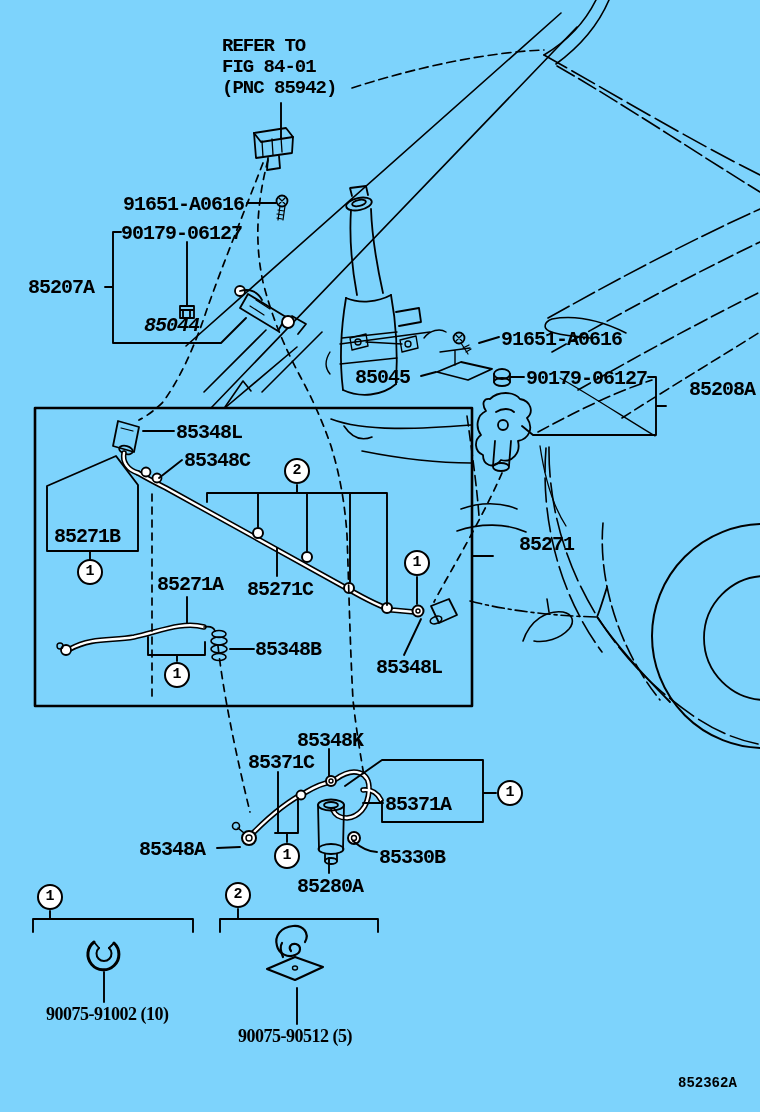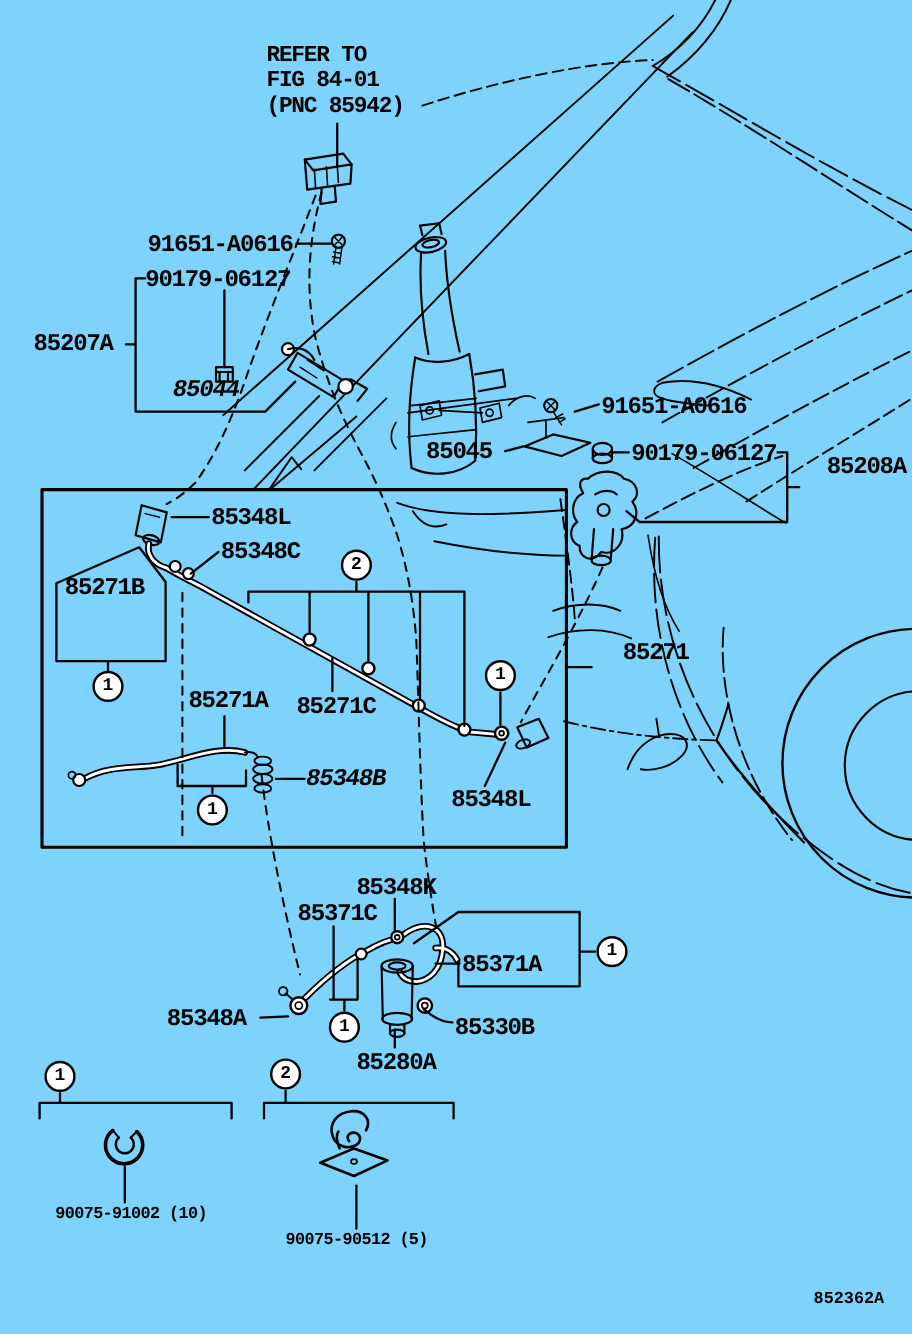--- a/index.html
+++ b/index.html
@@ -1,21 +1,21 @@
 <!DOCTYPE html>
 <html><head>
 <meta charset="utf-8">
 <style>
   html,body{margin:0;padding:0;background:#fff;}
   #stage{position:relative;width:760px;height:1112px;background:#7dd3fc;overflow:hidden;
          font-family:"Liberation Mono","DejaVu Sans Mono",monospace;}
   #art{position:absolute;left:0;top:0;}
   .lbl{position:absolute;font:bold 20px/1.05 "Liberation Mono","DejaVu Sans Mono",monospace;
        letter-spacing:-1px;white-space:nowrap;color:#000;}
-  .lbl.small{font-size:14px;letter-spacing:-0.5px;}
+  .lbl.small{font-size:18px;letter-spacing:-0.5px;font-family:Liberation Serif, serif;}
   .lbl.tiny{font-size:14px;letter-spacing:0;text-align:center;}
   .note{position:absolute;font:bold 19px/21px "Liberation Mono","DejaVu Sans Mono",monospace;
         letter-spacing:-1px;white-space:pre;color:#000;}
   .co{position:absolute;width:26px;height:26px;box-sizing:border-box;border:2px solid #000;
       border-radius:50%;background:#fff;font:bold 15px/22px "Liberation Mono",monospace;
       text-align:center;color:#000;}
 </style>
 </head>
 <body>
 
@@ -255,25 +255,25 @@
   <div class="lbl" style="left:123px;top:194px;">91651-A0616</div>
   <div class="lbl" style="left:121px;top:223px;">90179-06127</div>
   <div class="lbl" style="left:28px;top:277px;">85207A</div>
   <div class="lbl" style="left:144px;top:315px;font-style:italic;">85044</div>
   <div class="lbl" style="left:355px;top:367px;">85045</div>
   <div class="lbl" style="left:501px;top:329px;">91651-A0616</div>
   <div class="lbl" style="left:526px;top:368px;">90179-06127</div>
   <div class="lbl" style="left:666px;top:379px;margin-left:23px;">85208A</div>
   <div class="lbl" style="left:176px;top:422px;">85348L</div>
   <div class="lbl" style="left:184px;top:450px;">85348C</div>
-  <div class="lbl" style="left:54px;top:480px;">85271B</div>
+  <div class="lbl" style="left:54px;top:526px;">85271B</div>
   <div class="lbl" style="left:157px;top:574px;">85271A</div>
   <div class="lbl" style="left:247px;top:579px;">85271C</div>
   <div class="lbl" style="left:495px;top:534px;margin-left:24px;">85271</div>
-  <div class="lbl" style="left:255px;top:639px;font-style:italic;">85348B</div>
+  <div class="lbl" style="left:255px;top:639px;">85348B</div>
   <div class="lbl" style="left:376px;top:657px;">85348L</div>
   <div class="lbl" style="left:297px;top:730px;">85348K</div>
   <div class="lbl" style="left:248px;top:752px;">85371C</div>
   <div class="lbl" style="left:385px;top:794px;">85371A</div>
   <div class="lbl" style="left:139px;top:839px;text-align:right;">85348A</div>
   <div class="lbl" style="left:379px;top:847px;">85330B</div>
   <div class="lbl" style="left:297px;top:876px;text-align:center;">85280A</div>
 
   <div class="co" style="left:284px;top:458px;">2</div>
   <div class="co" style="left:77px;top:559px;">1</div>

